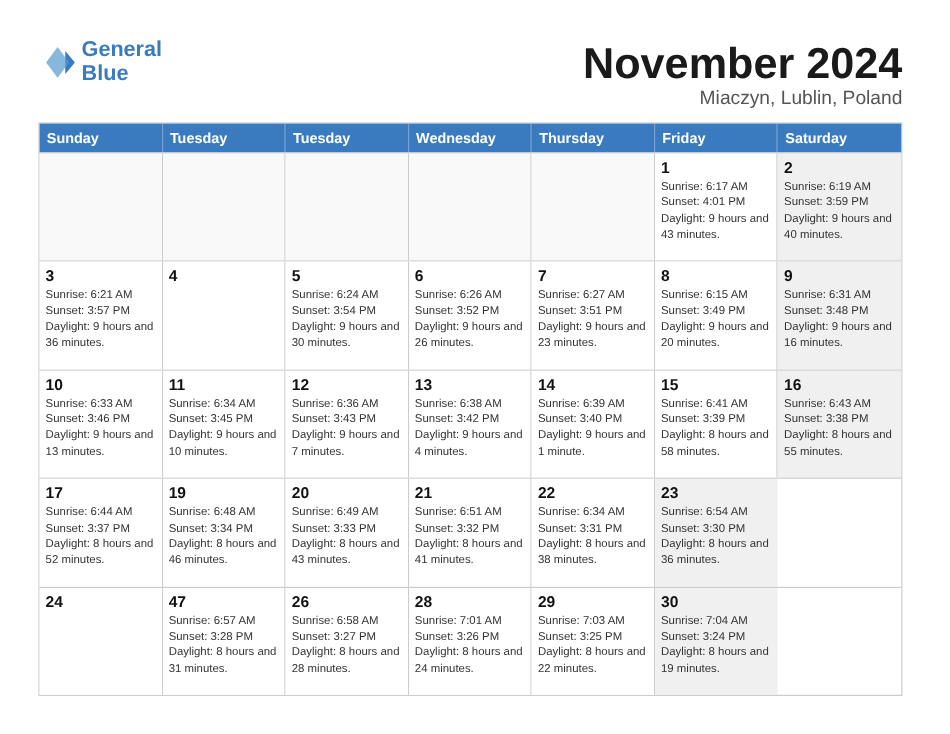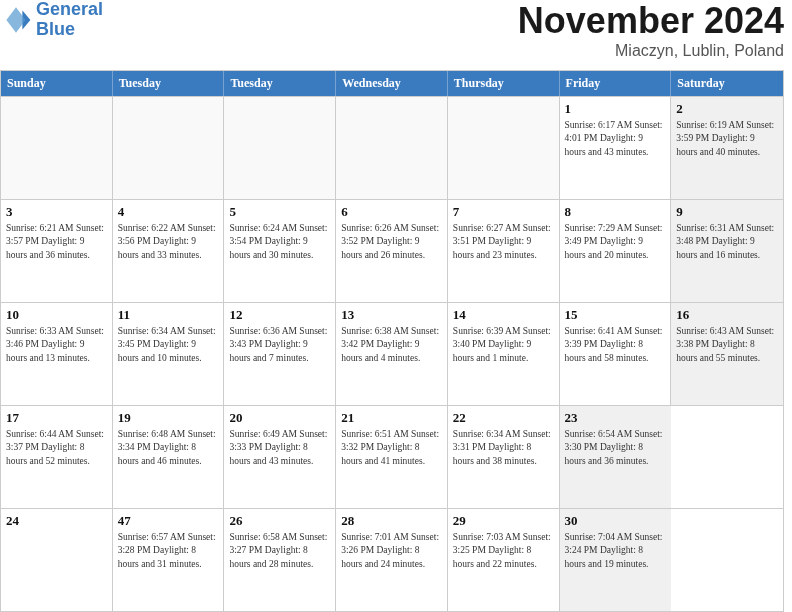--- a/index.html
+++ b/index.html
@@ -6,21 +6,21 @@
     body {
       font-family: Arial, sans-serif;
       background: #fff;
       width: 792px;
       height: 612px;
       overflow: hidden;
     }
     .page {
       width: 784px;
       height: 612px;
-      padding: 0;
+      padding: 32px;
       display: flex;
       flex-direction: column;
     }
     .header {
       display: flex;
       align-items: flex-start;
       justify-content: space-between;
       margin-bottom: 10px;
     }
     .logo {
@@ -51,21 +51,20 @@
     }
     .location {
       font-size: 16px;
       color: #555;
     }
     .calendar {
       flex: 1;
       display: flex;
       flex-direction: column;
       border: 1px solid #ccc;
-      font-family: Liberation Serif, serif;
     }
     .cal-header {
       display: grid;
       grid-template-columns: repeat(7, 1fr);
       background: #3a7abf;
     }
     .cal-header-cell {
       color: #fff;
       font-weight: bold;
       font-size: 12px;
@@ -163,23 +162,20 @@
         </div>
         <div class="cal-row">
           <div class="cal-cell">
             <span class="day-num">3</span>
             <div class="day-info">Sunrise: 6:21 AM
 Sunset: 3:57 PM
 Daylight: 9 hours and 36 minutes.</div>
           </div>
           <div class="cal-cell">
             <span class="day-num">4</span>
-            <div class="day-info">Sunrise: 6:22 AM
-Sunset: 3:56 PM
-Daylight: 9 hours and 33 minutes.</div>
           </div>
           <div class="cal-cell">
             <span class="day-num">5</span>
             <div class="day-info">Sunrise: 6:24 AM
 Sunset: 3:54 PM
 Daylight: 9 hours and 30 minutes.</div>
           </div>
           <div class="cal-cell">
             <span class="day-num">6</span>
             <div class="day-info">Sunrise: 6:26 AM
@@ -187,21 +183,21 @@
 Daylight: 9 hours and 26 minutes.</div>
           </div>
           <div class="cal-cell">
             <span class="day-num">7</span>
             <div class="day-info">Sunrise: 6:27 AM
 Sunset: 3:51 PM
 Daylight: 9 hours and 23 minutes.</div>
           </div>
           <div class="cal-cell">
             <span class="day-num">8</span>
-            <div class="day-info">Sunrise: 7:29 AM
+            <div class="day-info">Sunrise: 6:15 AM
 Sunset: 3:49 PM
 Daylight: 9 hours and 20 minutes.</div>
           </div>
           <div class="cal-cell shaded">
             <span class="day-num">9</span>
             <div class="day-info">Sunrise: 6:31 AM
 Sunset: 3:48 PM
 Daylight: 9 hours and 16 minutes.</div>
           </div>
         </div>

